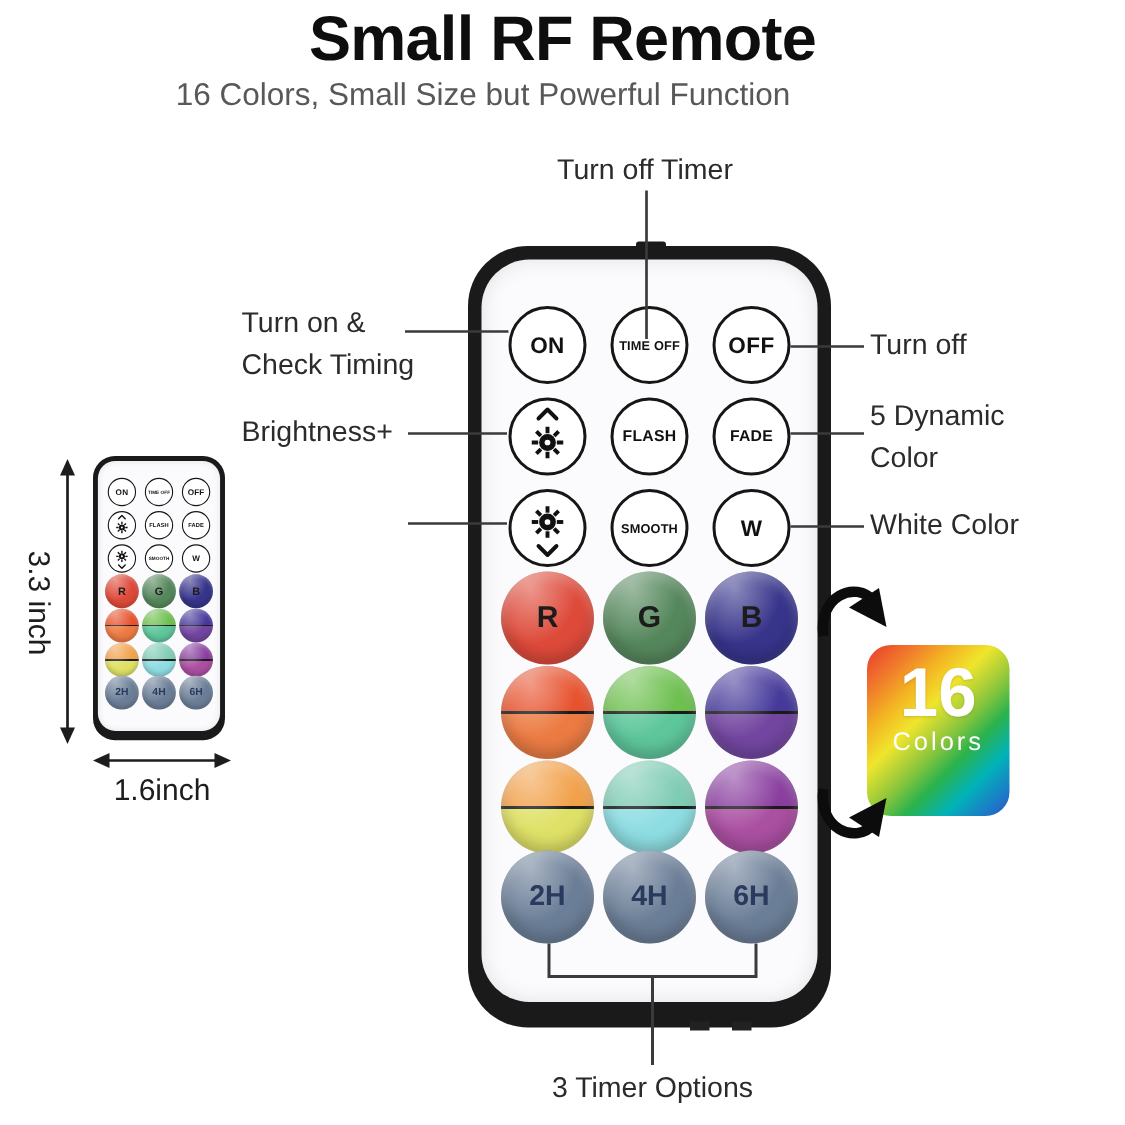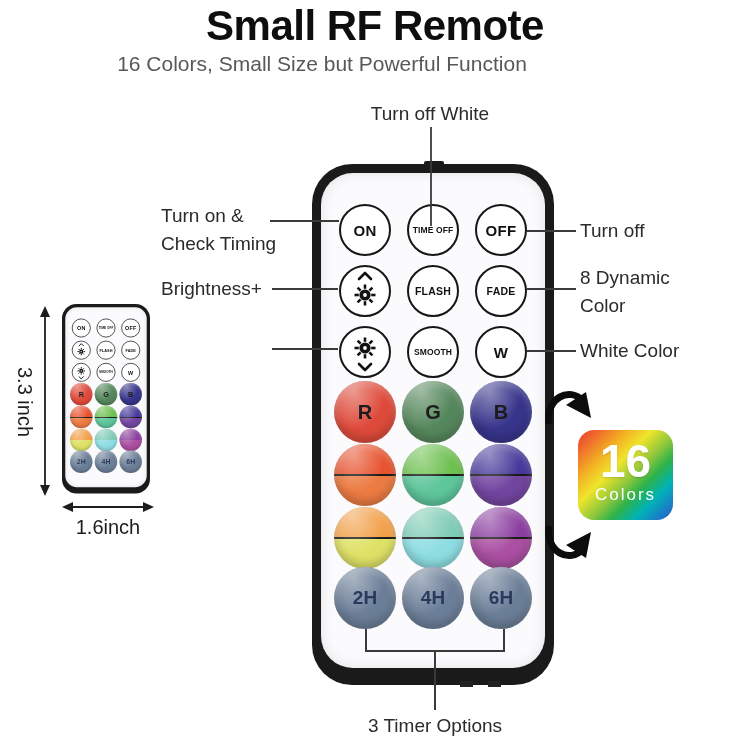--- a/index.html
+++ b/index.html
@@ -38,46 +38,46 @@
   .timer-text{color:#2a3a5f;font-weight:700;font-size:19px;}
   
   .mini-wrap{position:absolute;left:62px;top:304px;width:89px;height:190px;}
   .mini-wrap .remote{transform:scale(0.3636);transform-origin:0 0;left:0;top:0;}
   
   .dim-v{position:absolute;left:-31px;top:391px;width:112px;height:22px;text-align:center;
          font-size:20px;color:#1d1d1d;transform:rotate(90deg);}
   .dim-h{position:absolute;left:48px;top:516px;width:120px;text-align:center;
          font-size:20px;color:#1d1d1d;}
   
-  .badge{position:absolute;left:578px;top:430px;width:95px;height:90px;border-radius:16px;
+  .badge{position:absolute;left:578px;top:430px;width:95px;height:114px;border-radius:16px;
          background:linear-gradient(135deg,#e8382b 0%,#f0742c 14%,#f3b123 27%,#efe52c 40%,
                     #8cc63c 55%,#2bb24c 66%,#00b2b8 79%,#1d78c8 92%,#2f52b6 100%);
          display:flex;flex-direction:column;align-items:center;color:#fff;}
   .badge .num{font-size:46px;font-weight:800;line-height:1;margin-top:8px;
               text-shadow:0 1px 2px rgba(0,0,0,.15);}
   .badge .word{font-size:17px;font-weight:400;letter-spacing:2px;margin-top:1px;}
   svg.overlay{position:absolute;left:0;top:0;pointer-events:none;}
 </style>
 </head>
 <body>
 
 <div class="stage">
 
   <div class="title">Small RF Remote</div>
   <div class="subtitle">16 Colors, Small Size but Powerful Function</div>
 
-  <div class="lbl center" style="left:330px;top:100px;width:200px;">Turn off White</div>
+  <div class="lbl center" style="left:330px;top:100px;width:200px;">Turn off Timer</div>
   <div class="lbl" style="left:161px;top:202px;">
     <div>Turn on &amp;</div>
     <div>Check Timing</div>
   </div>
   <div class="lbl" style="left:161px;top:275px;">Brightness+</div>
   <div class="lbl" style="left:580px;top:217px;text-align:center;">Turn off</div>
   <div class="lbl" style="left:580px;top:264px;">
-    <div>8 Dynamic</div>
+    <div>5 Dynamic</div>
     <div>Color</div>
   </div>
   <div class="lbl" style="left:580px;top:337px;">White Color</div>
   <div class="lbl center" style="left:330px;top:712px;width:210px;">3 Timer Options</div>
 
   <div class="dim-v">3.3 inch</div>
   <div class="dim-h">1.6inch</div>
 
   <div class="remote" id="remote-big" style="left:312px;top:164px;">
     <div class="top-bump"></div>

